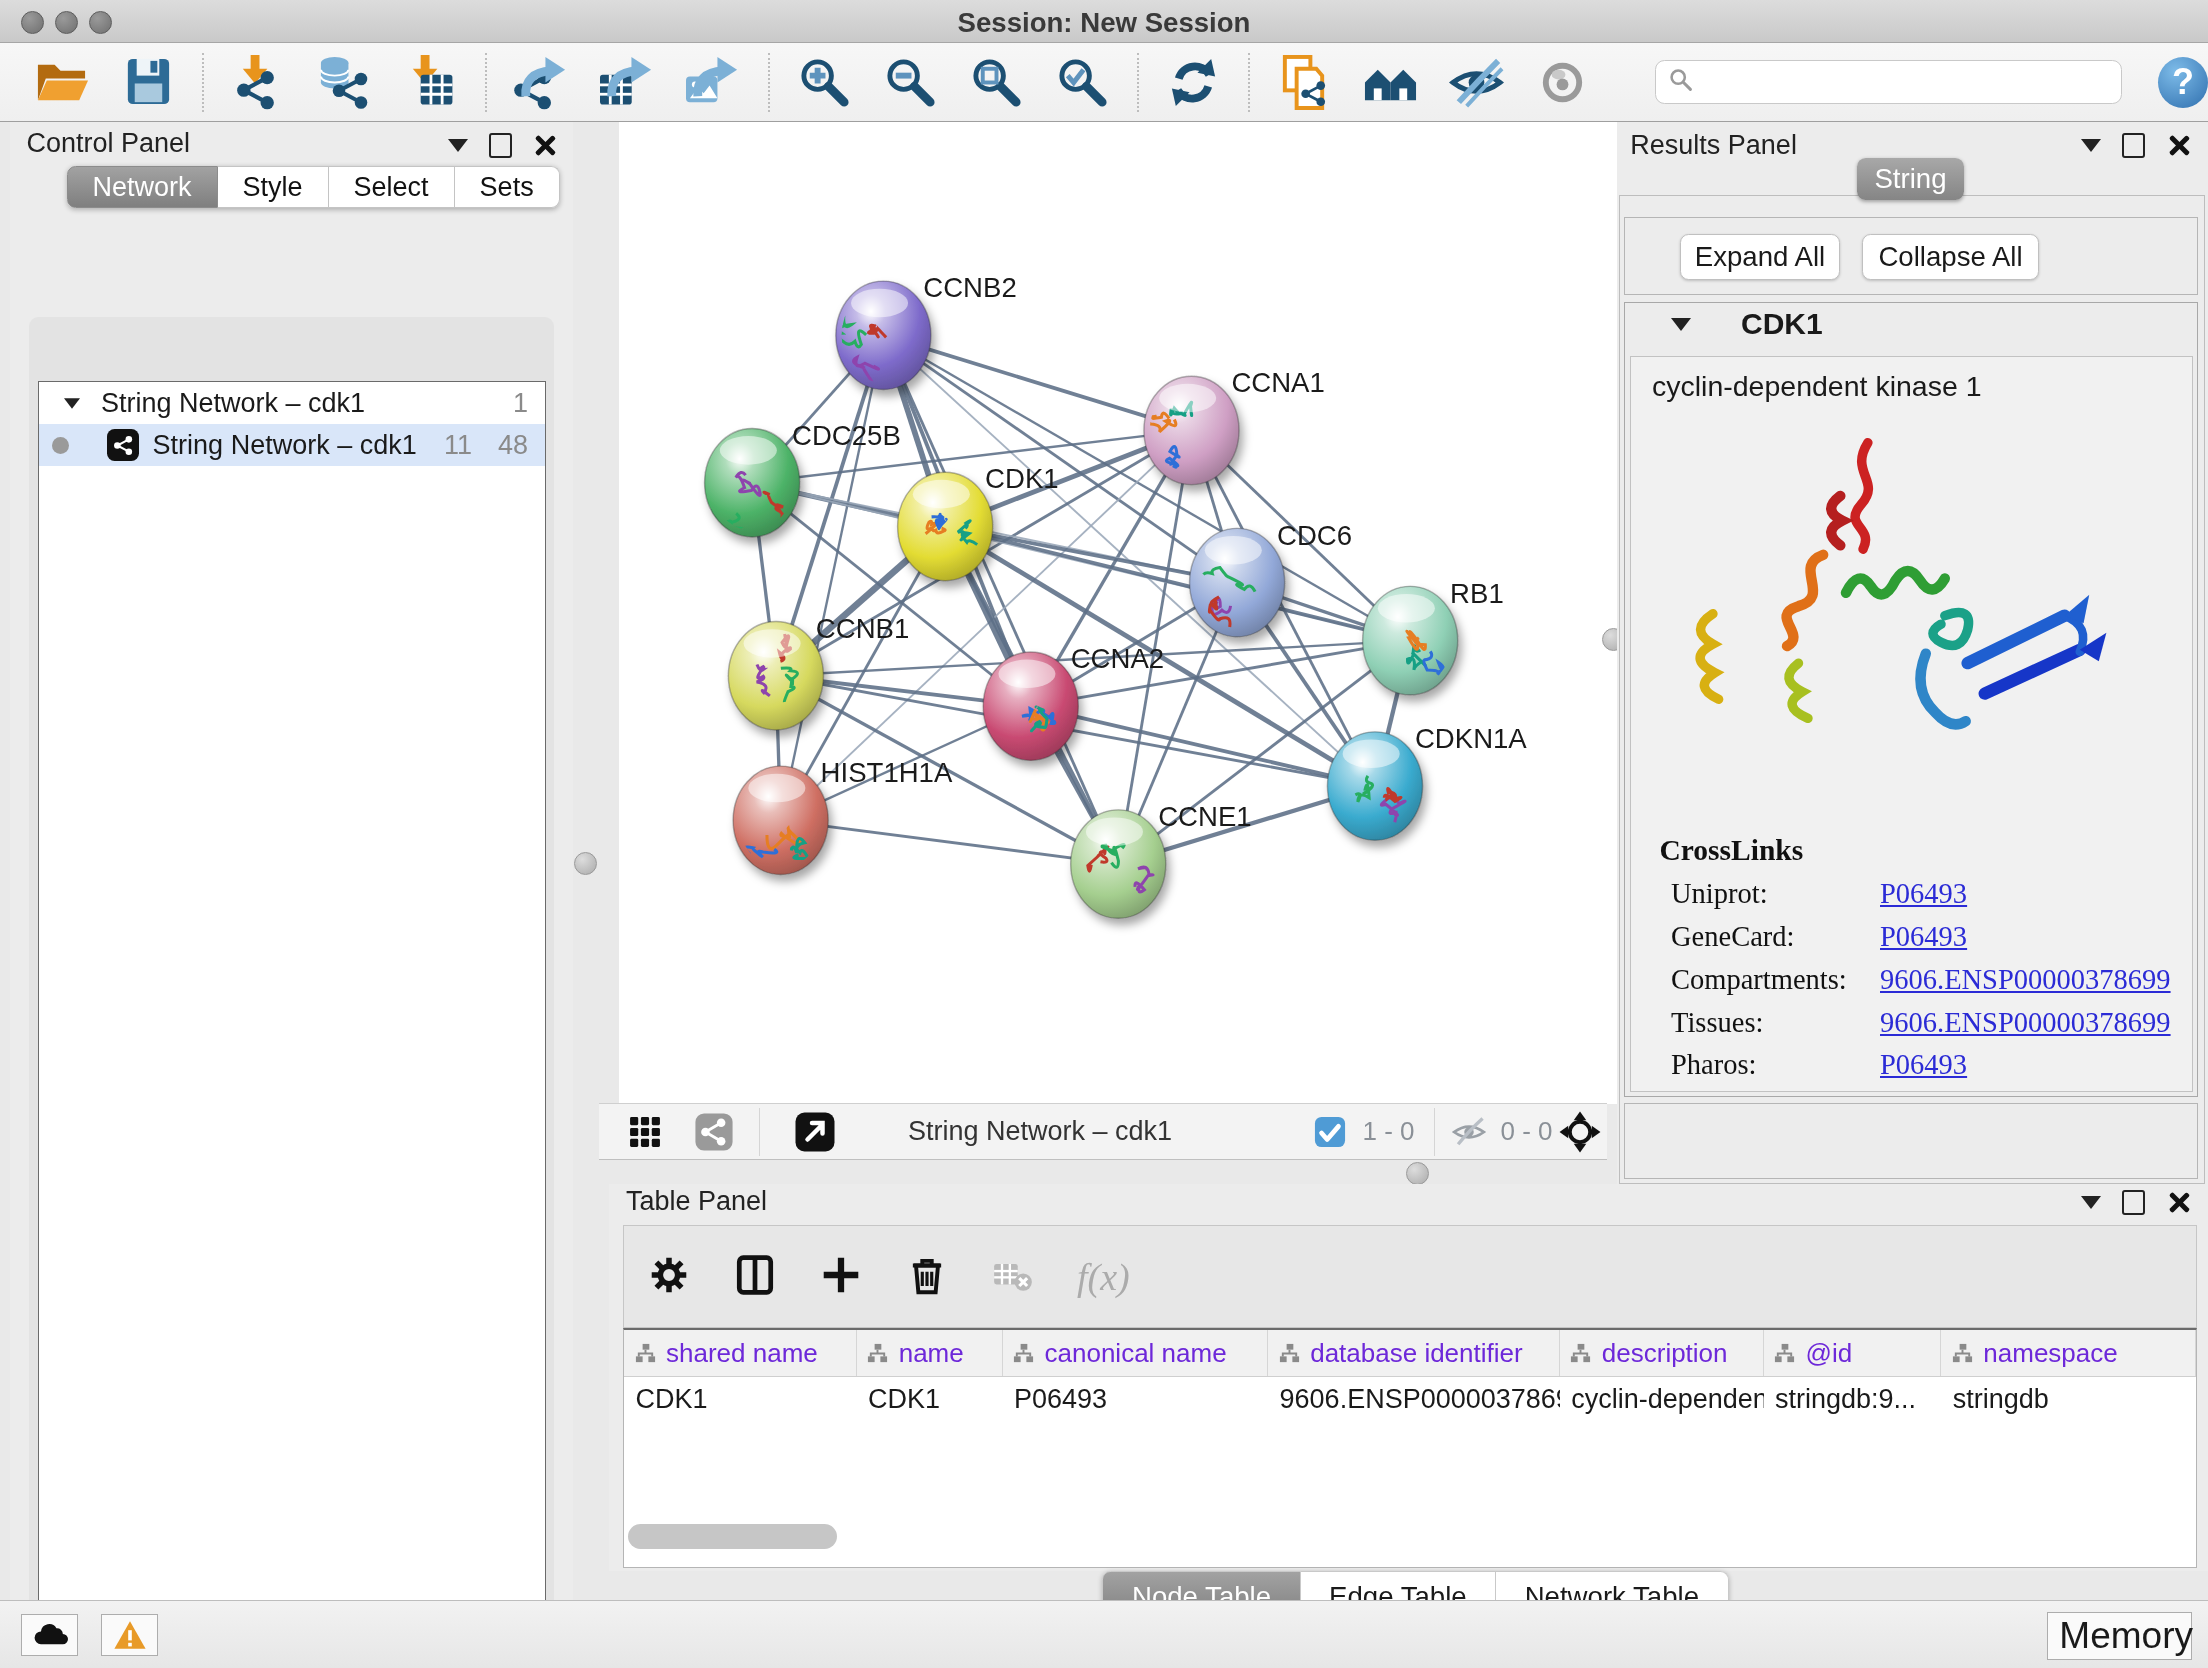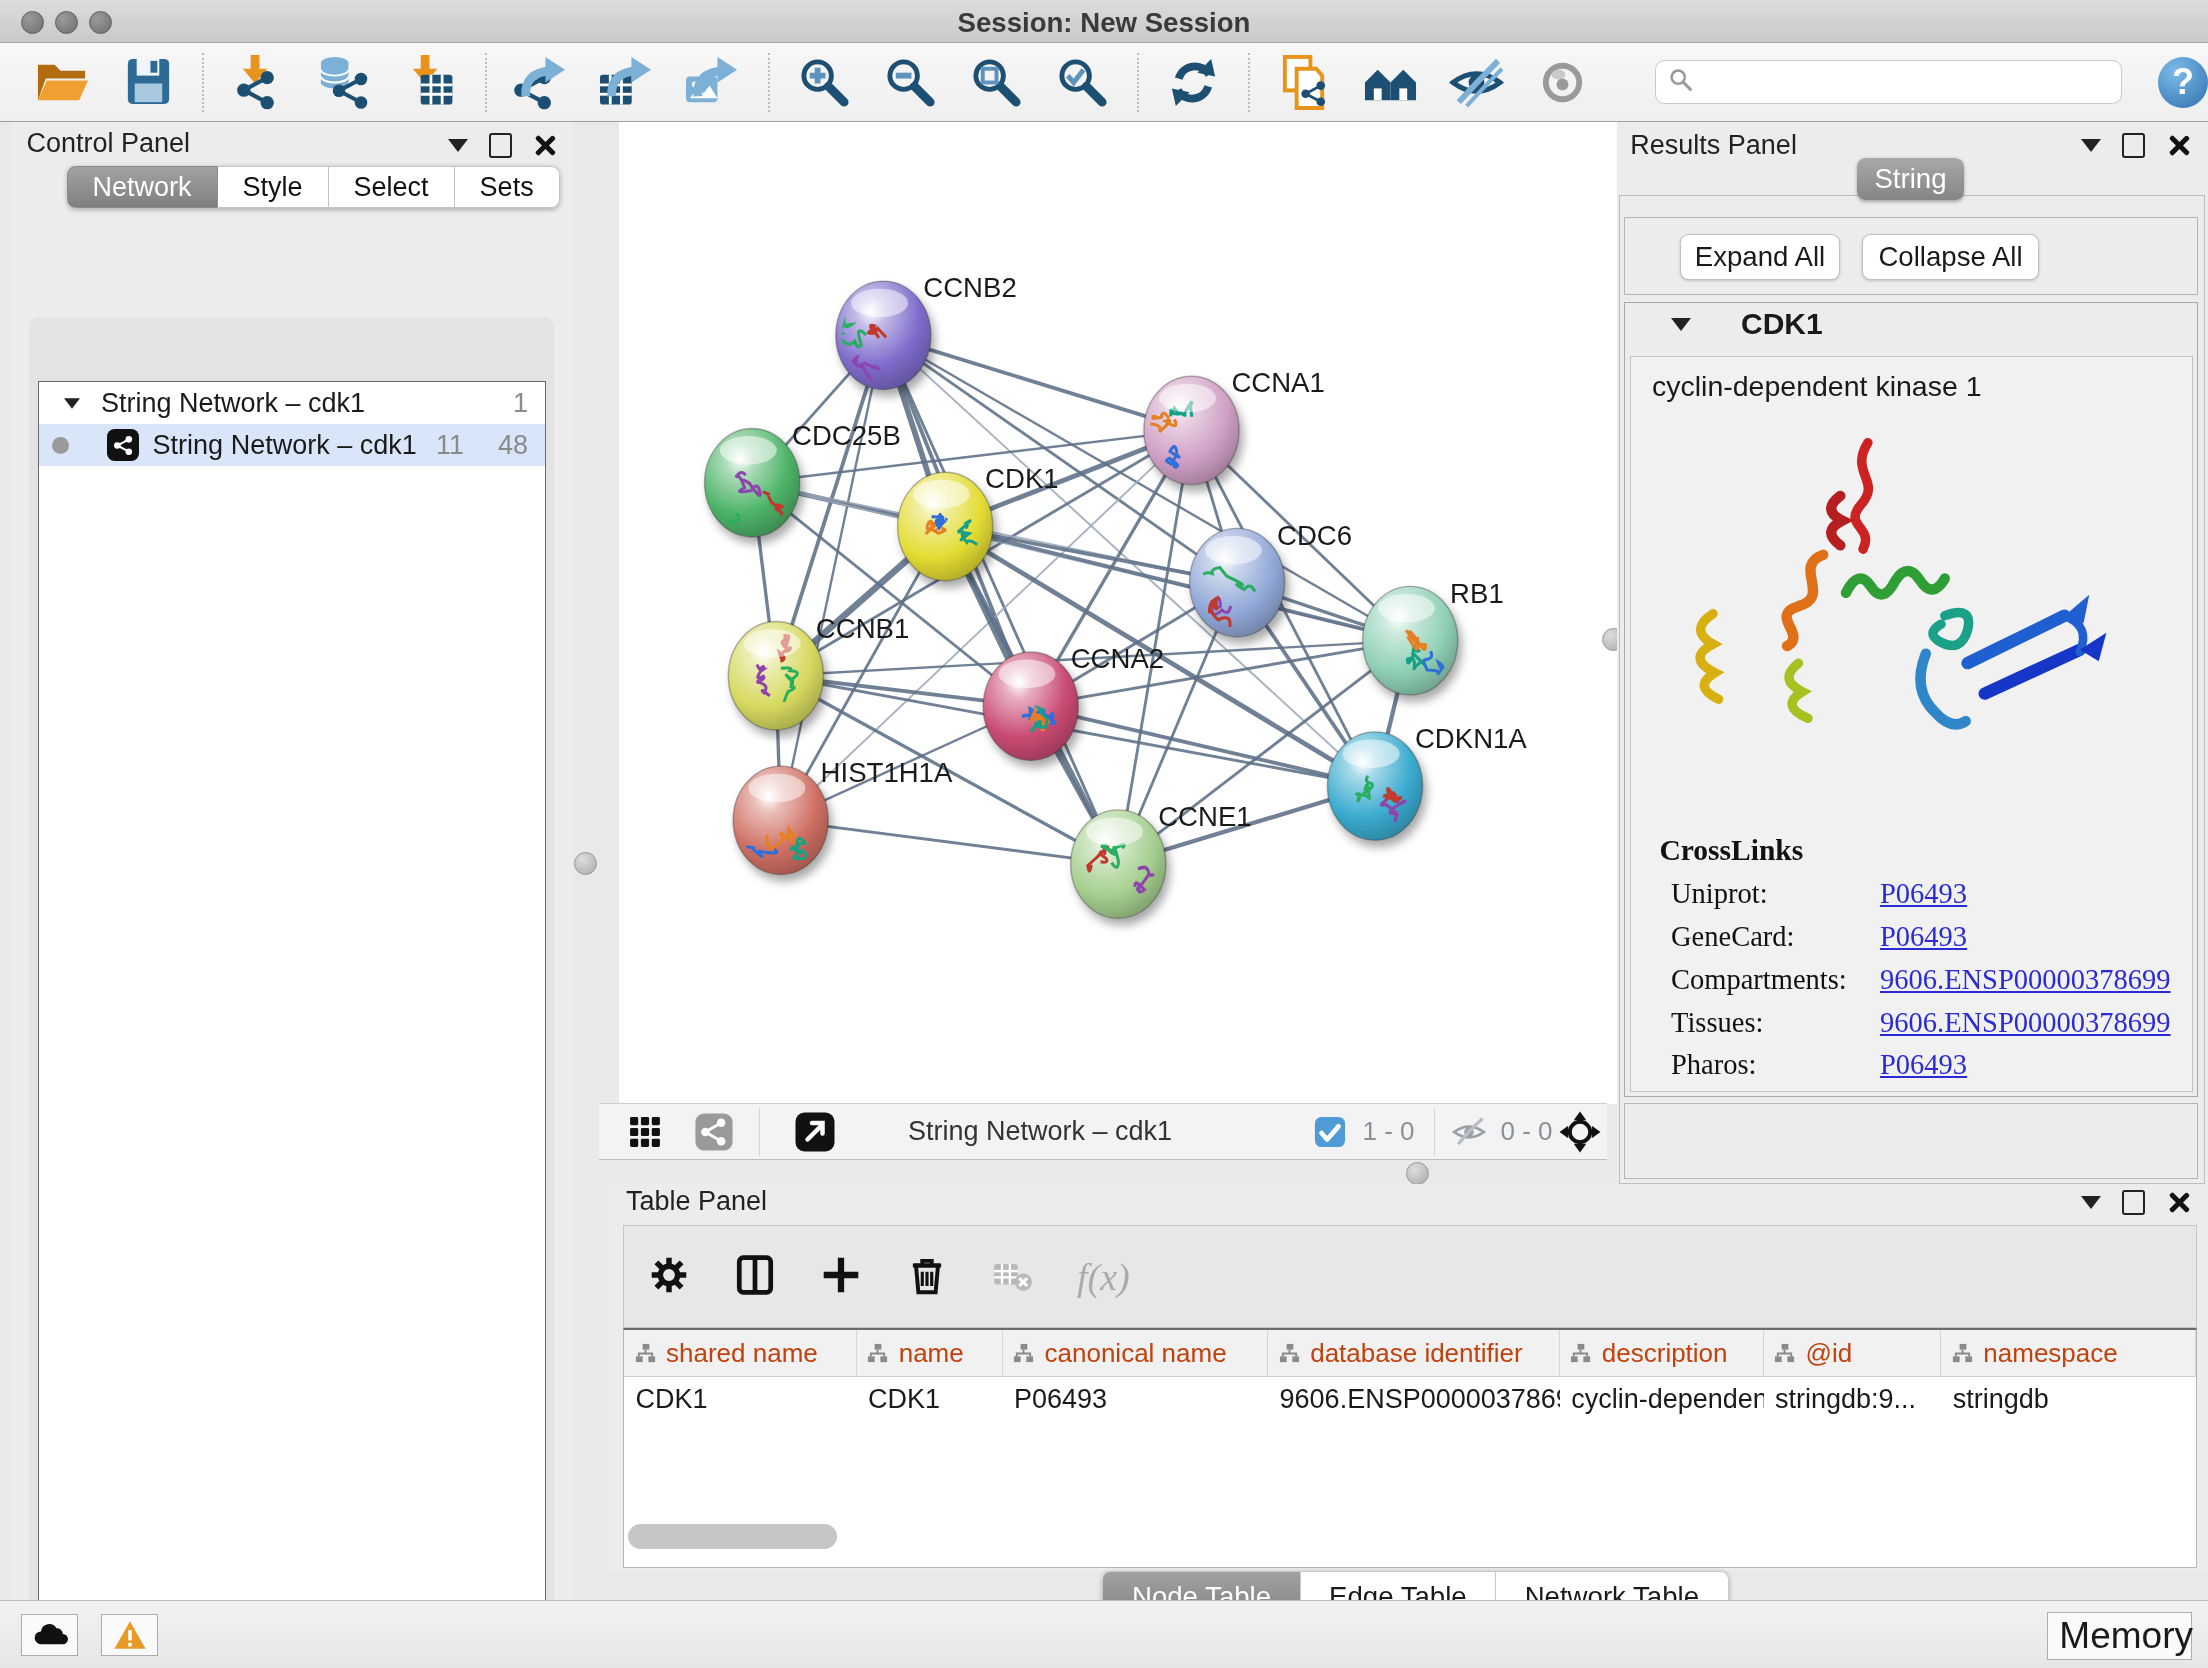--- a/index.html
+++ b/index.html
@@ -79,21 +79,21 @@
   .r-empty{left:1624px;top:1103px;width:574px;height:76px;border:1.9px solid #b5b5b5;background:#ececec;box-sizing:border-box;}
   
   .tablepanel{left:609px;top:1184px;width:1600px;height:387px;background:#ececec;}
   .tp-toolbar{left:623px;top:1225px;width:1574px;height:103px;background:#e7e7e7;border:1px solid #c6c6c6;
     box-sizing:border-box;display:flex;align-items:center;gap:42px;padding-left:23px;}
   .tp-toolbar svg{width:44px;height:44px;}
   .fx{font-family:"Liberation Serif",serif;font-style:italic;font-size:38px;color:#ababab;}
   .tbl{left:623px;top:1328px;width:1574px;height:240px;background:#fff;border:1px solid #b5b5b5;
     border-top:2.9px solid #6b6b6b;box-sizing:border-box;}
   .tbl-head{display:flex;background:#f1f1f1;border-bottom:1px solid #cfcfcf;height:46px;}
-  .tbl-hcell{display:flex;align-items:center;font-size:26px;color:#c2410c;box-sizing:border-box;
+  .tbl-hcell{display:flex;align-items:center;font-size:26px;color:#6d28d9;box-sizing:border-box;
     border-right:1px solid #d6d6d6;padding-left:9.5px;gap:9.5px;overflow:hidden;white-space:nowrap;}
   .tbl-row{display:flex;height:44px;}
   .tbl-cell{font-size:27px;display:flex;align-items:center;padding-left:11.4px;box-sizing:border-box;
     overflow:hidden;white-space:nowrap;}
   .hscroll{position:absolute;left:628px;top:1524px;width:209px;height:25px;border-radius:12.4px;background:#c6c6c6;}
   .bottom-tabs{left:0;top:1571px;width:2208px;display:flex;justify-content:center;}
   .bt-seg{display:flex;box-shadow:0 1.9px 4.8px rgba(0,0,0,.25);border-radius:8.6px;margin-left:623px;}
   .bt-seg .tab{height:49px;line-height:49px;padding:0 28.5px;font-size:27.6px;background:#fff;border:1px solid #c9c9c9;border-left:none;}
   .bt-seg .tab:first-child{border-left:1px solid #c9c9c9;border-radius:8.6px 0 0 8.6px;}
   .bt-seg .tab:last-child{border-radius:0 8.6px 8.6px 0;}
@@ -351,21 +351,21 @@
         <svg width="23" height="23" viewBox="0 0 56 56">
             <g fill="#fff">
               <circle cx="41" cy="13" r="8"></circle>
               <circle cx="13" cy="28" r="8"></circle>
               <circle cx="41" cy="43" r="8"></circle>
             </g>
             <path d="M41 13 13 28 41 43" stroke="#fff" stroke-width="5" fill="none"></path>
           </svg>
         </span>
       <span style="margin-left:13.3px;flex:1">String Network – cdk1</span>
-      <span class="count" style="margin-right:34px">11</span>
+      <span class="count" style="margin-right:26px">11</span>
       <span class="count" style="margin-right:17px">48</span>
       </div>
     </div>
 </div>
 
 <div class="abs netcanvas">
   <svg id="graph-svg" width="1008" height="982" viewBox="0 0 1060 1032">
       <defs>
         <filter id="nshadow" x="-30%" y="-30%" width="160%" height="160%">
           <feDropShadow dx="4" dy="7" stdDeviation="5" flood-opacity="0.35"></feDropShadow>

